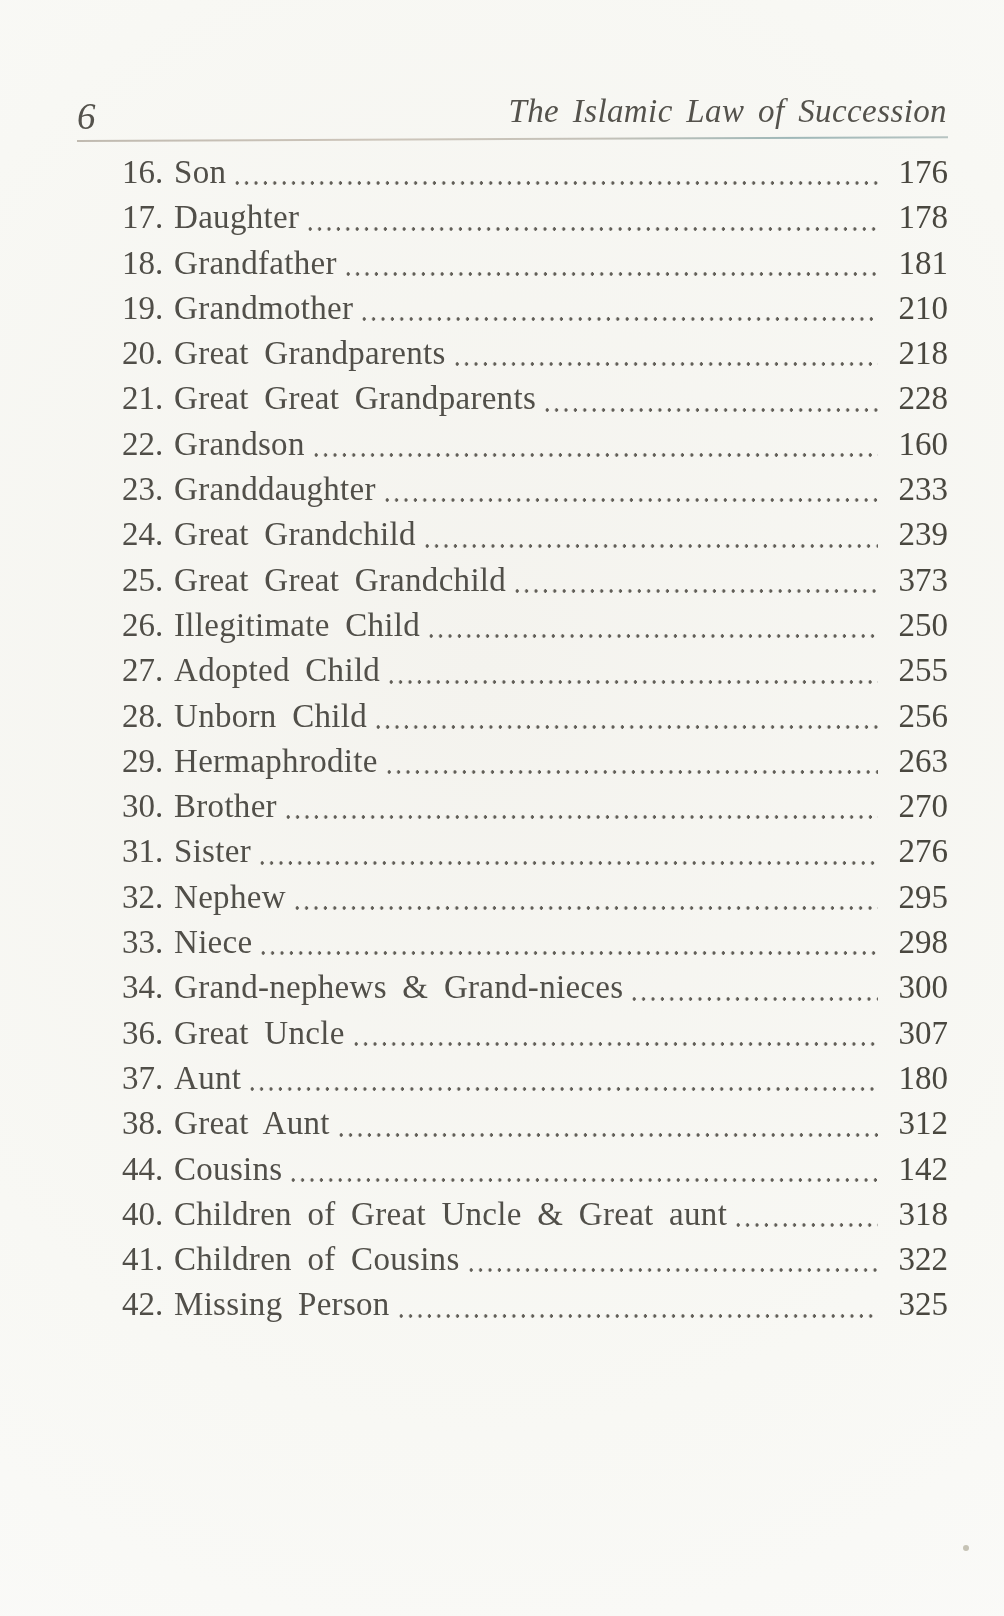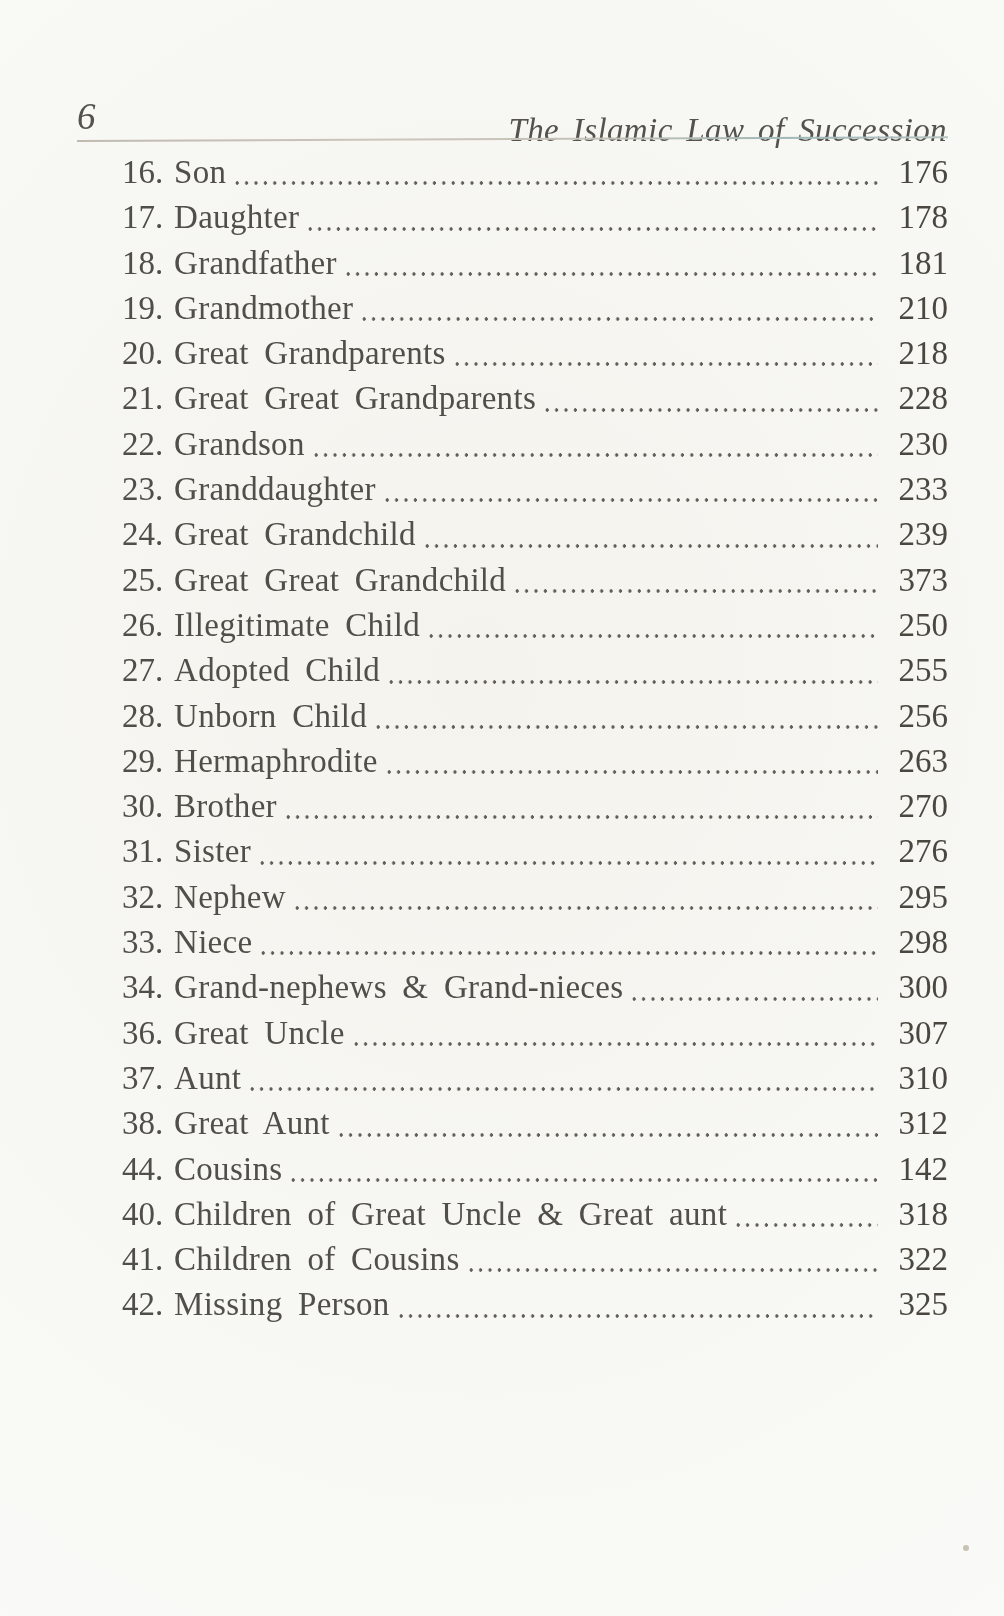--- a/index.html
+++ b/index.html
@@ -23,21 +23,21 @@
     left: 77px;
     top: 98px;
     font-size: 37px;
     line-height: 1;
     font-style: italic;
     color: #55534d;
   }
   .running-head {
     position: absolute;
     right: 57px;
-    top: 114px;
+    top: 95px;
     font-size: 33px;
     line-height: 1;
     font-style: italic;
     letter-spacing: 0.4px;
     word-spacing: 5px;
     color: #54524c;
     text-align: center;
   }
   .rule {
     position: absolute;
@@ -153,21 +153,21 @@
     <span class="toc-num">21.</span>
     <span class="toc-title">Great Great Grandparents</span>
     <span class="toc-leader"></span>
     <span class="toc-page">228</span>
   </div>
 
   <div class="toc-row">
     <span class="toc-num">22.</span>
     <span class="toc-title">Grandson</span>
     <span class="toc-leader"></span>
-    <span class="toc-page">230</span>
+    <span class="toc-page">160</span>
   </div>
 
   <div class="toc-row">
     <span class="toc-num">23.</span>
     <span class="toc-title">Granddaughter</span>
     <span class="toc-leader"></span>
     <span class="toc-page">233</span>
   </div>
 
   <div class="toc-row">
@@ -252,21 +252,21 @@
     <span class="toc-num">36.</span>
     <span class="toc-title">Great Uncle</span>
     <span class="toc-leader"></span>
     <span class="toc-page">307</span>
   </div>
 
   <div class="toc-row">
     <span class="toc-num">37.</span>
     <span class="toc-title">Aunt</span>
     <span class="toc-leader"></span>
-    <span class="toc-page">310</span>
+    <span class="toc-page">180</span>
   </div>
 
   <div class="toc-row">
     <span class="toc-num">38.</span>
     <span class="toc-title">Great Aunt</span>
     <span class="toc-leader"></span>
     <span class="toc-page">312</span>
   </div>
 
   <div class="toc-row">

